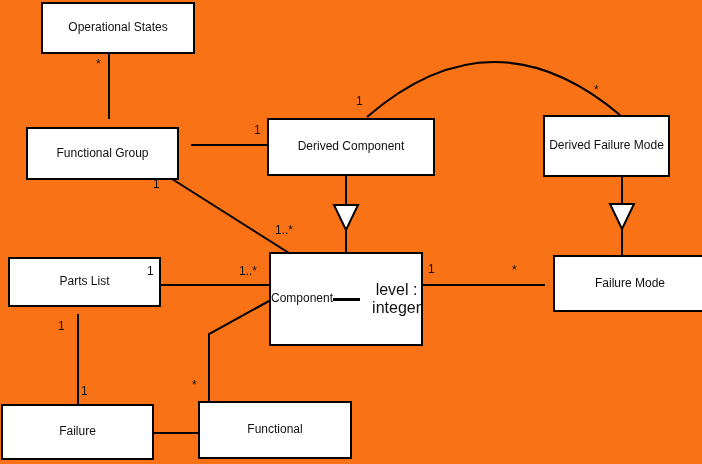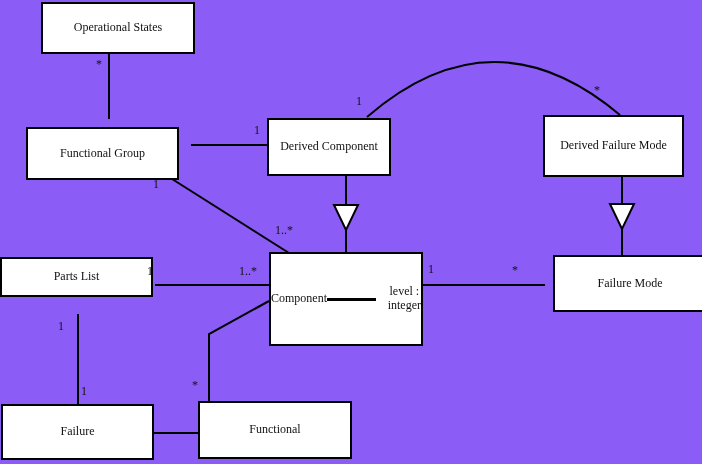--- a/index.html
+++ b/index.html
@@ -1,27 +1,27 @@
 <!DOCTYPE html>
 <html><head>
 <meta charset="utf-8">
 <style>
   html,body{margin:0;padding:0;background:#ffffff;}
-  #canvas{position:relative;width:702px;height:464px;background:#8b5cf6;overflow:hidden;
-          font-family:Liberation Serif, serif;color:#111;}
+  #canvas{position:relative;width:702px;height:464px;background:#f97316;overflow:hidden;
+          font-family:Liberation Sans, sans-serif;color:#111;}
   #wires{position:absolute;left:0;top:0;z-index:1;}
   .box{position:absolute;z-index:2;background:#fff;border:2px solid #000;box-sizing:border-box;
        display:flex;align-items:center;justify-content:center;text-align:center;
        font-size:12px;line-height:1.15;}
   .box .lbl{padding:0 4px;}
   #component-box{flex-direction:row;justify-content:flex-start;padding:0;}
   #component-box .name-compartment{height:61px;display:flex;align-items:center;justify-content:center;width:100%;}
   #component-box .compartment-divider{height:3px;background:#000;width:100%;}
   #component-box .attr-compartment{flex:1;display:flex;align-items:center;justify-content:flex-start;
-       padding-left:12px;width:100%;box-sizing:border-box;font-size:12px;}
+       padding-left:12px;width:100%;box-sizing:border-box;font-size:16px;}
   .mult{position:absolute;z-index:3;font-size:12px;line-height:1;}
 </style>
 </head>
 <body>
 
 <div id="canvas">
 
   <svg id="wires" width="702" height="464" viewBox="0 0 702 464">
     <g stroke="#000" stroke-width="2" fill="none">
       <line x1="109" y1="54" x2="109" y2="119"></line>
@@ -45,29 +45,29 @@
   </svg>
 
   <div class="box" style="left:41px;top:2px;width:154px;height:52px;">
     <span class="lbl">Operational States</span>
   </div>
 
   <div class="box" style="left:26px;top:119px;width:153px;height:53px;margin-top:8px;">
     <span class="lbl">Functional Group</span>
   </div>
 
-  <div class="box" style="left:267px;top:118px;width:124px;height:58px;">
+  <div class="box" style="left:267px;top:118px;width:168px;height:58px;">
     <span class="lbl">Derived Component</span>
   </div>
 
-  <div class="box" style="left:543px;top:115px;width:141px;height:62px;">
+  <div class="box" style="left:543px;top:115px;width:127px;height:62px;">
     <span class="lbl">Derived Failure Mode</span>
   </div>
 
-  <div class="box" style="left:0;top:257px;width:153px;height:40px;">
+  <div class="box" style="left:8px;top:257px;width:153px;height:50px;">
     <span class="lbl">Parts List</span>
   </div>
 
   <div class="box" id="component-box" style="left:269px;top:252px;width:154px;height:94px;">
     <div class="name-compartment">Component</div>
     <div class="compartment-divider"></div>
     <div class="attr-compartment">level : integer</div>
   </div>
 
   <div class="box" style="left:545px;top:255px;width:154px;height:57px;margin-left:8px;">

